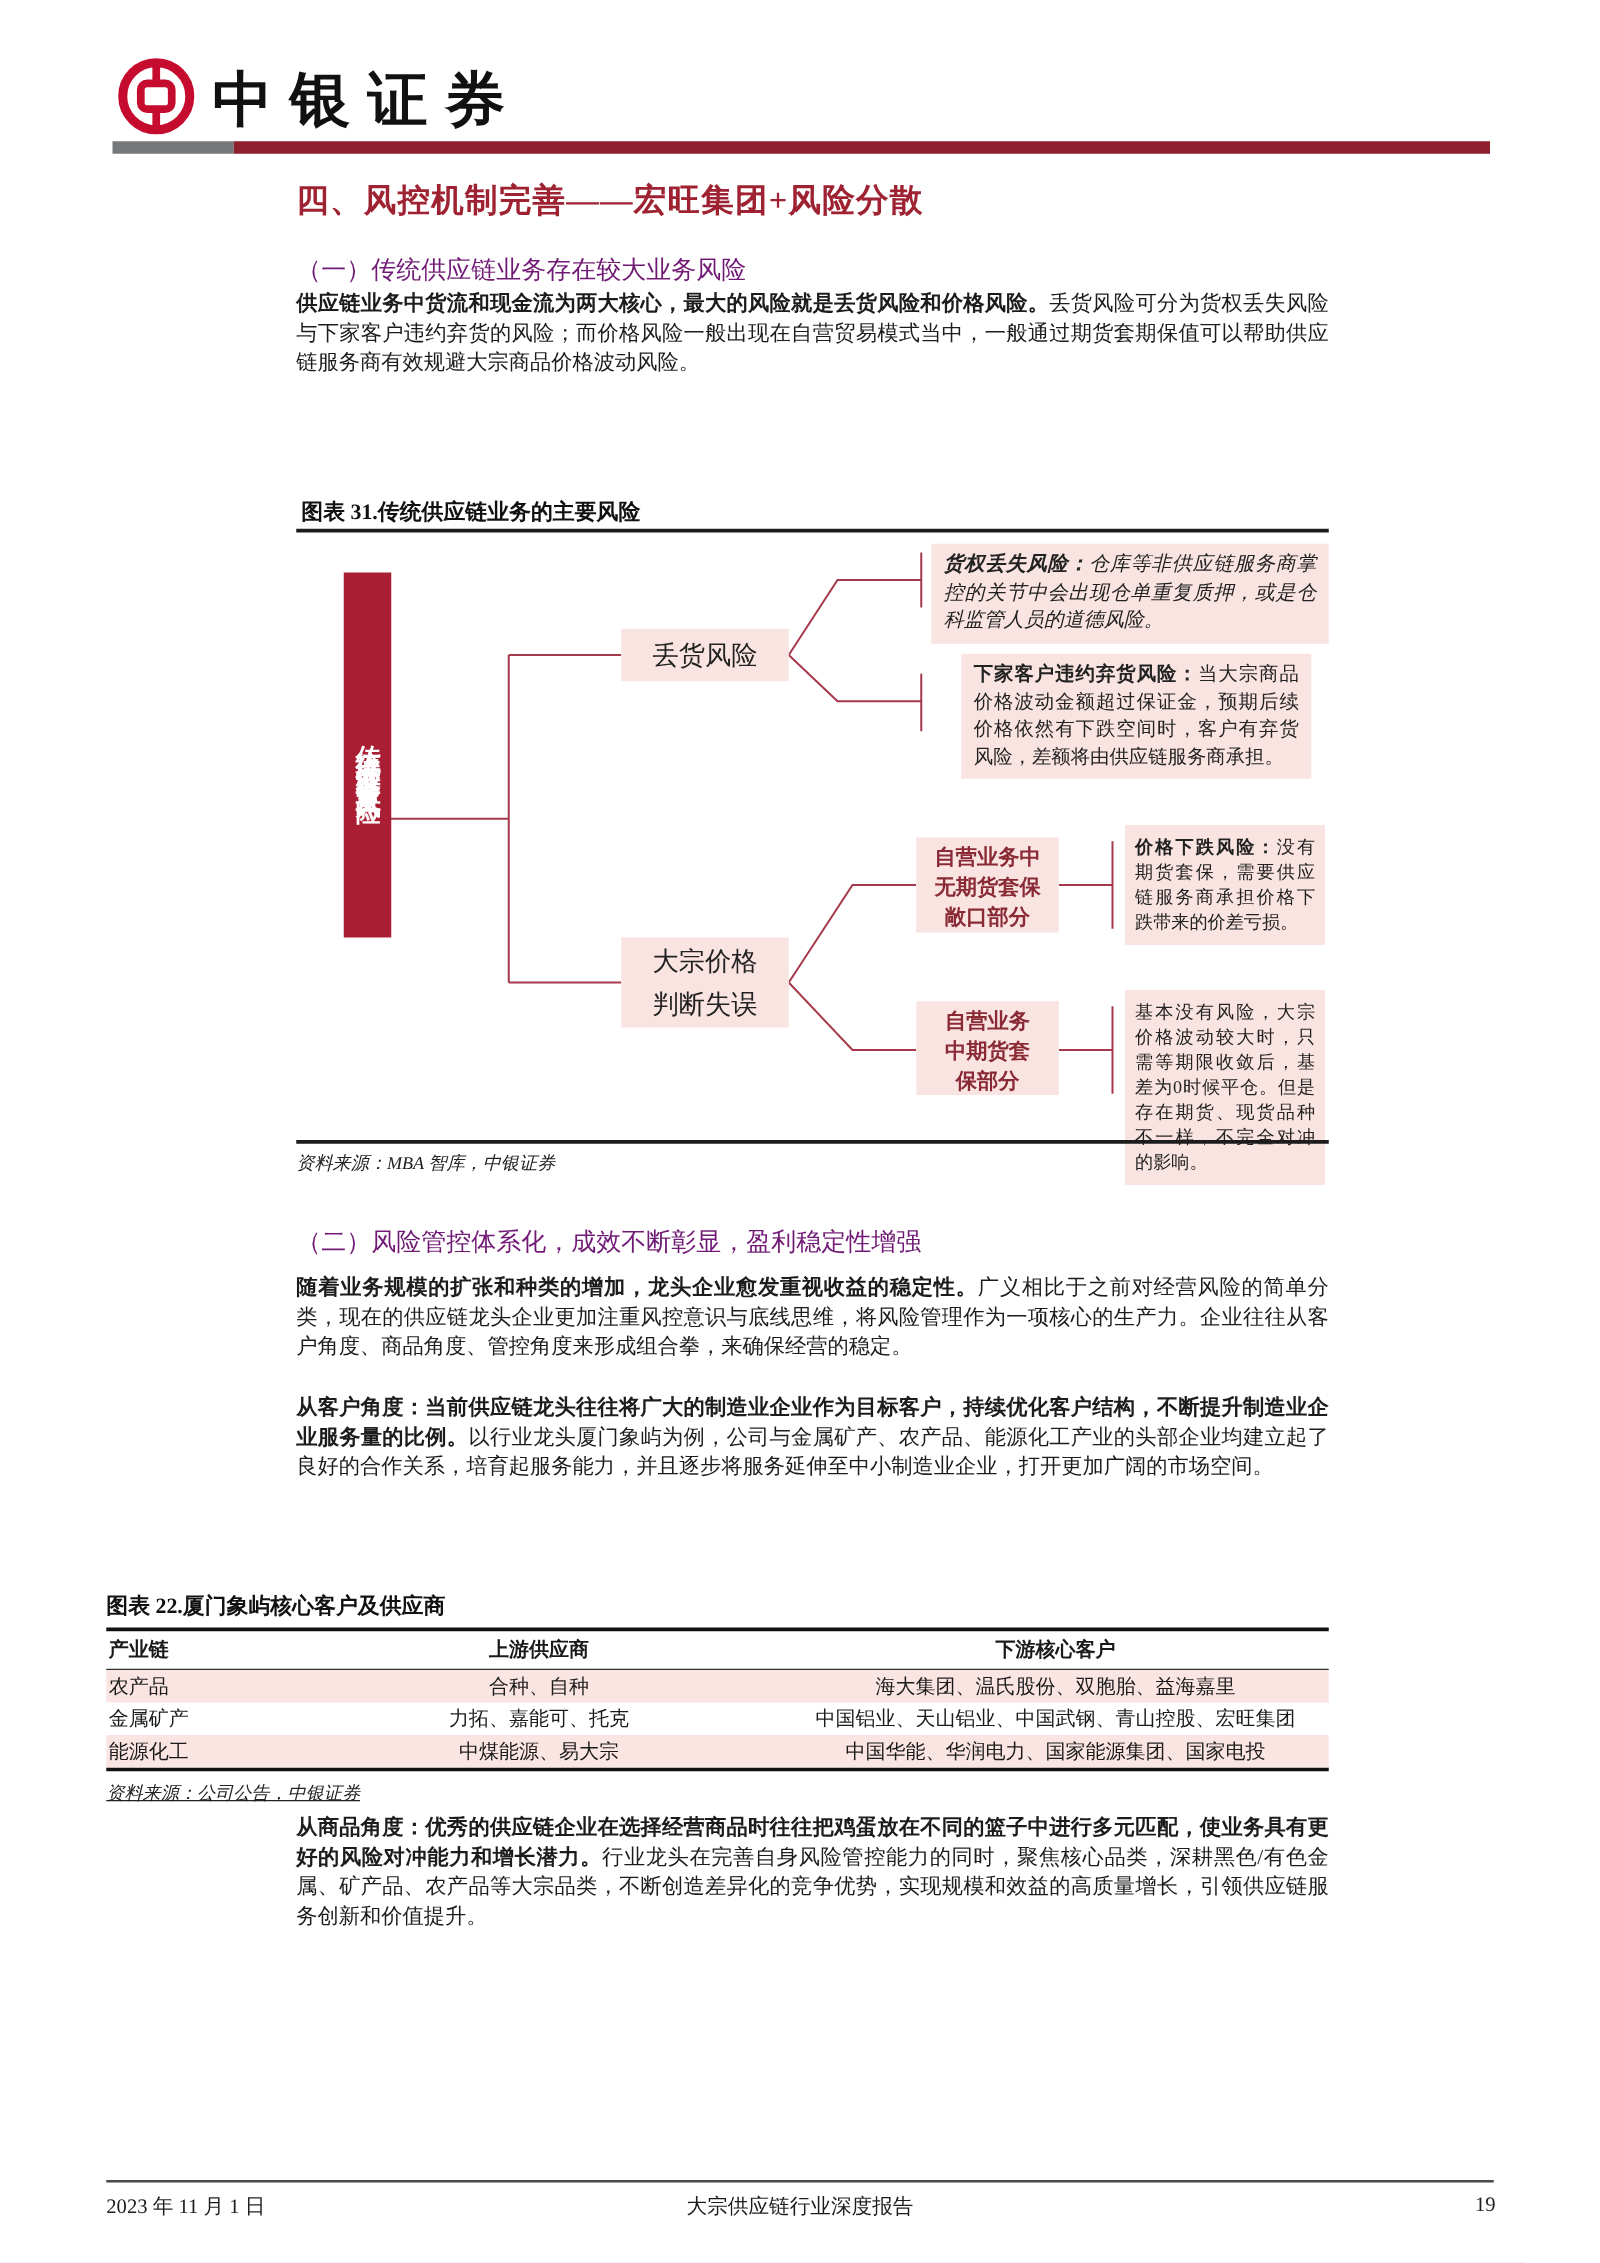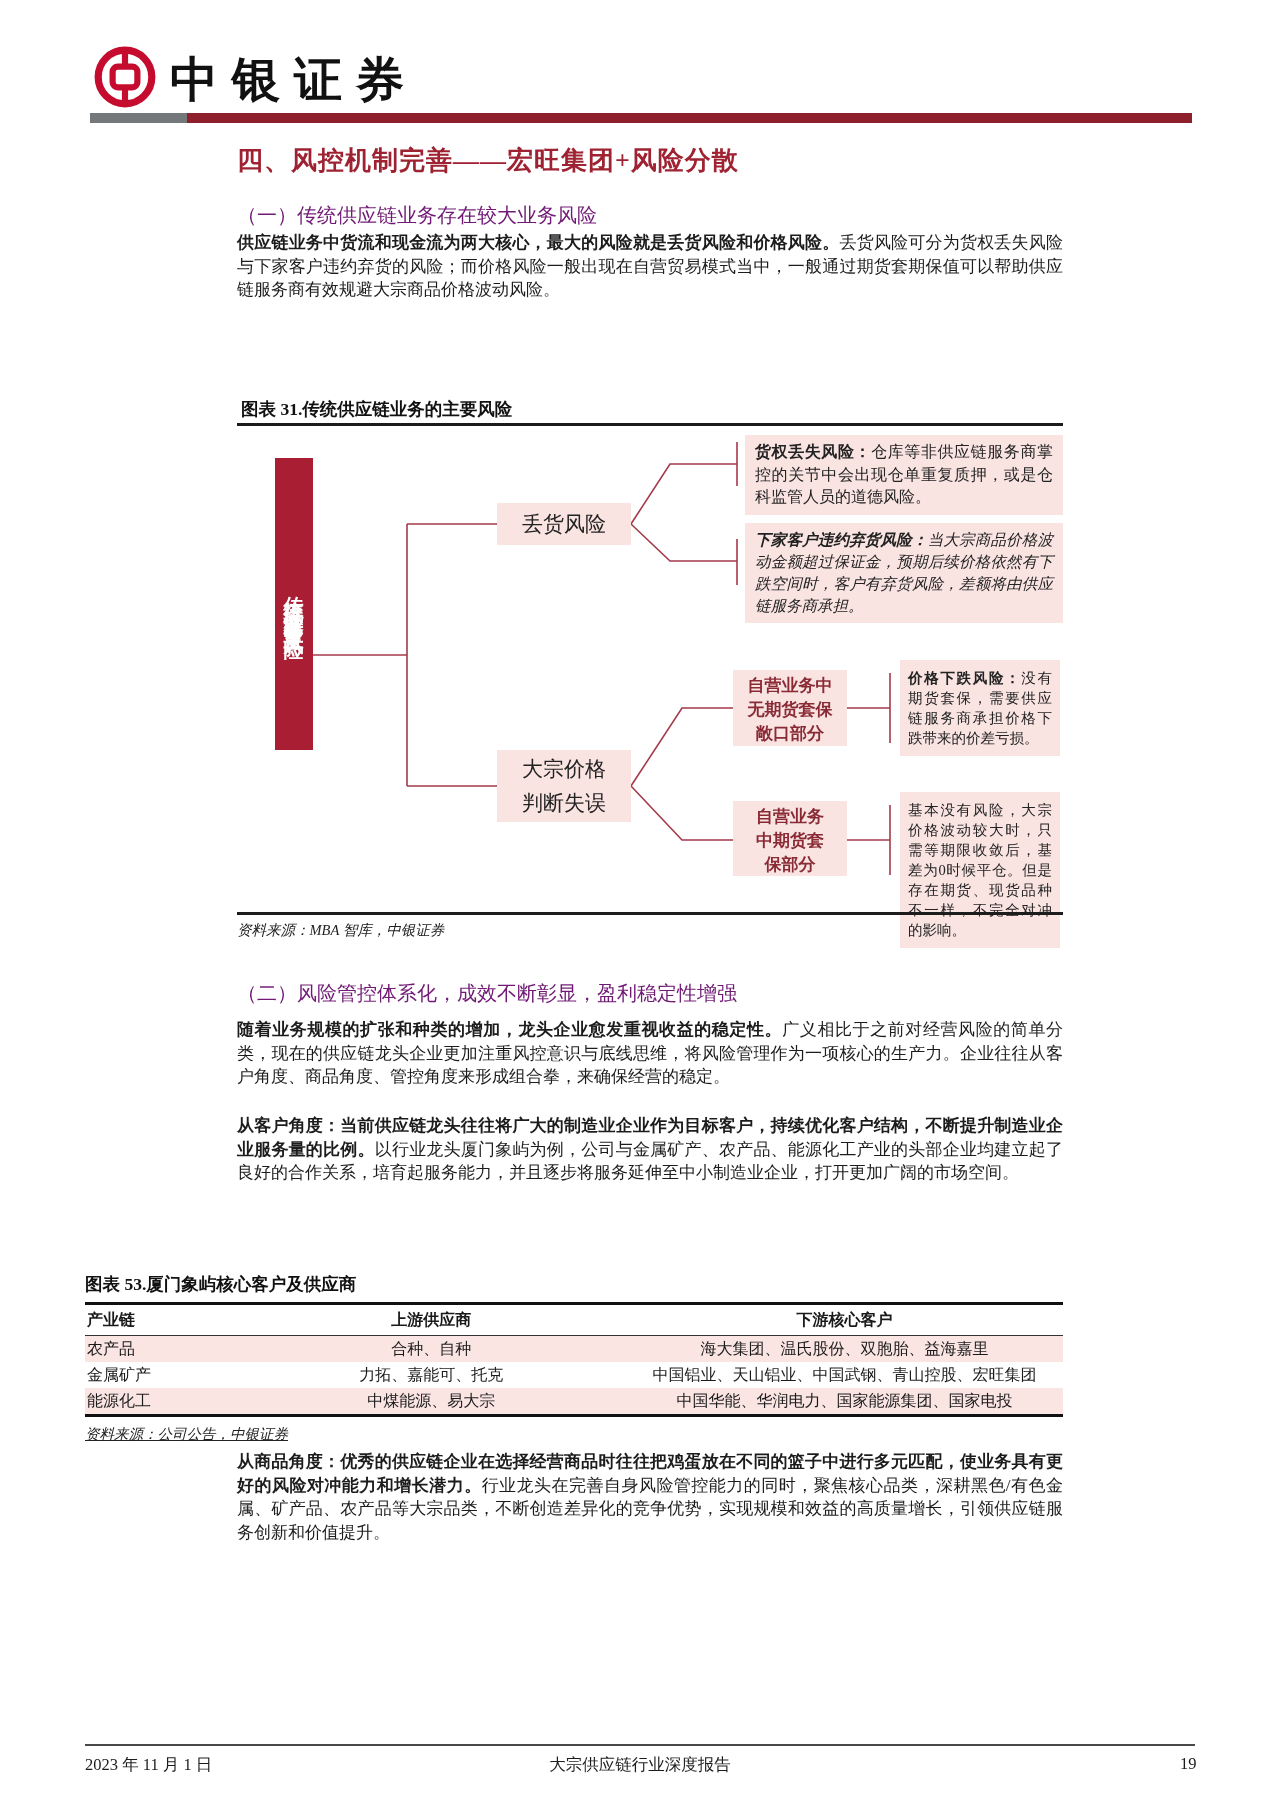--- a/index.html
+++ b/index.html
@@ -30,22 +30,22 @@
     letter-spacing:4px;text-align:center;line-height:38px;}
   .branch1{left:260px;top:73px;width:134px;height:42px;line-height:42px;text-align:center;
     font-size:21px;color:#222;}
   .branch2{left:260px;top:320px;width:134px;height:72px;text-align:center;font-size:21px;
     line-height:34px;padding-top:2px;box-sizing:border-box;color:#222;}
   .midbox{left:496px;width:114px;text-align:center;font-size:17px;font-weight:bold;
     color:#8a2a35;line-height:24px;padding-top:4px;box-sizing:border-box;}
   .mid1{top:240px;height:76px;}
   .mid2{top:371px;height:75px;}
   .infobox{text-align:justify;box-sizing:border-box;color:#222;}
-  .box1{left:508px;top:5px;width:318px;padding:6px 10px;font-size:16px;line-height:22.5px;}
-  .box2{left:508px;top:93px;width:318px;padding:6px 10px;font-size:15.5px;line-height:22px;font-style:italic;}
+  .box1{left:508px;top:5px;width:318px;padding:6px 10px;font-size:16px;line-height:22.5px;font-style:italic;}
+  .box2{left:532px;top:93px;width:280px;padding:6px 10px;font-size:15.5px;line-height:22px;}
   .box3{left:663px;top:230px;width:160px;padding:8px 8px;font-size:14.5px;line-height:20px;}
   .box4{left:663px;top:362px;width:160px;padding:8px 8px;font-size:14.5px;line-height:20px;}
   
   .tblwrap{left:85px;top:1272px;width:978px;}
   .tbl{width:978px;border-top:3px solid #111;border-bottom:3px solid #111;margin-top:6px;}
   .trow{display:flex;align-items:center;font-size:16px;}
   .trow.head{height:30px;font-weight:bold;border-bottom:1.5px solid #333;}
   .trow.r{height:26px;}
   .c1{width:150px;padding-left:2px;text-align:left;}
   .c2{width:390px;text-align:center;}
@@ -133,21 +133,21 @@
   <div class="abs rule-heavy" style="left:237px;top:912px;width:826px;"></div>
   <div class="abs source" style="left:237px;top:921px;">资料来源：MBA 智库，中银证券</div>
 
   <div class="abs sub-title" style="top:980px;">（二）风险管控体系化，成效不断彰显，盈利稳定性增强</div>
 
   <div class="abs para" style="top:1018px;"><span class="b">随着业务规模的扩张和种类的增加，龙头企业愈发重视收益的稳定性。</span><span>广义相比于之前对经营风险的简单分类，现在的供应链龙头企业更加注重风控意识与底线思维，将风险管理作为一项核心的生产力。企业往往从客户角度、商品角度、管控角度来形成组合拳，来确保经营的稳定。</span></div>
 
   <div class="abs para" style="top:1114px;"><span class="b">从客户角度：当前供应链龙头往往将广大的制造业企业作为目标客户，持续优化客户结构，不断提升制造业企业服务量的比例。</span><span>以行业龙头厦门象屿为例，公司与金属矿产、农产品、能源化工产业的头部企业均建立起了良好的合作关系，培育起服务能力，并且逐步将服务延伸至中小制造业企业，打开更加广阔的市场空间。</span></div>
 
   <div class="abs tblwrap">
-    <div class="fig-title">图表 53.厦门象屿核心客户及供应商</div>
+    <div class="fig-title">图表 22.厦门象屿核心客户及供应商</div>
     <div class="tbl">
       <div class="trow head">
         <div class="c1">产业链</div>
         <div class="c2">上游供应商</div>
         <div class="c3">下游核心客户</div>
       </div>
       <div class="trow r rowpink">
         <div class="c1">农产品</div>
         <div class="c2">合种、自种</div>
         <div class="c3">海大集团、温氏股份、双胞胎、益海嘉里</div>

